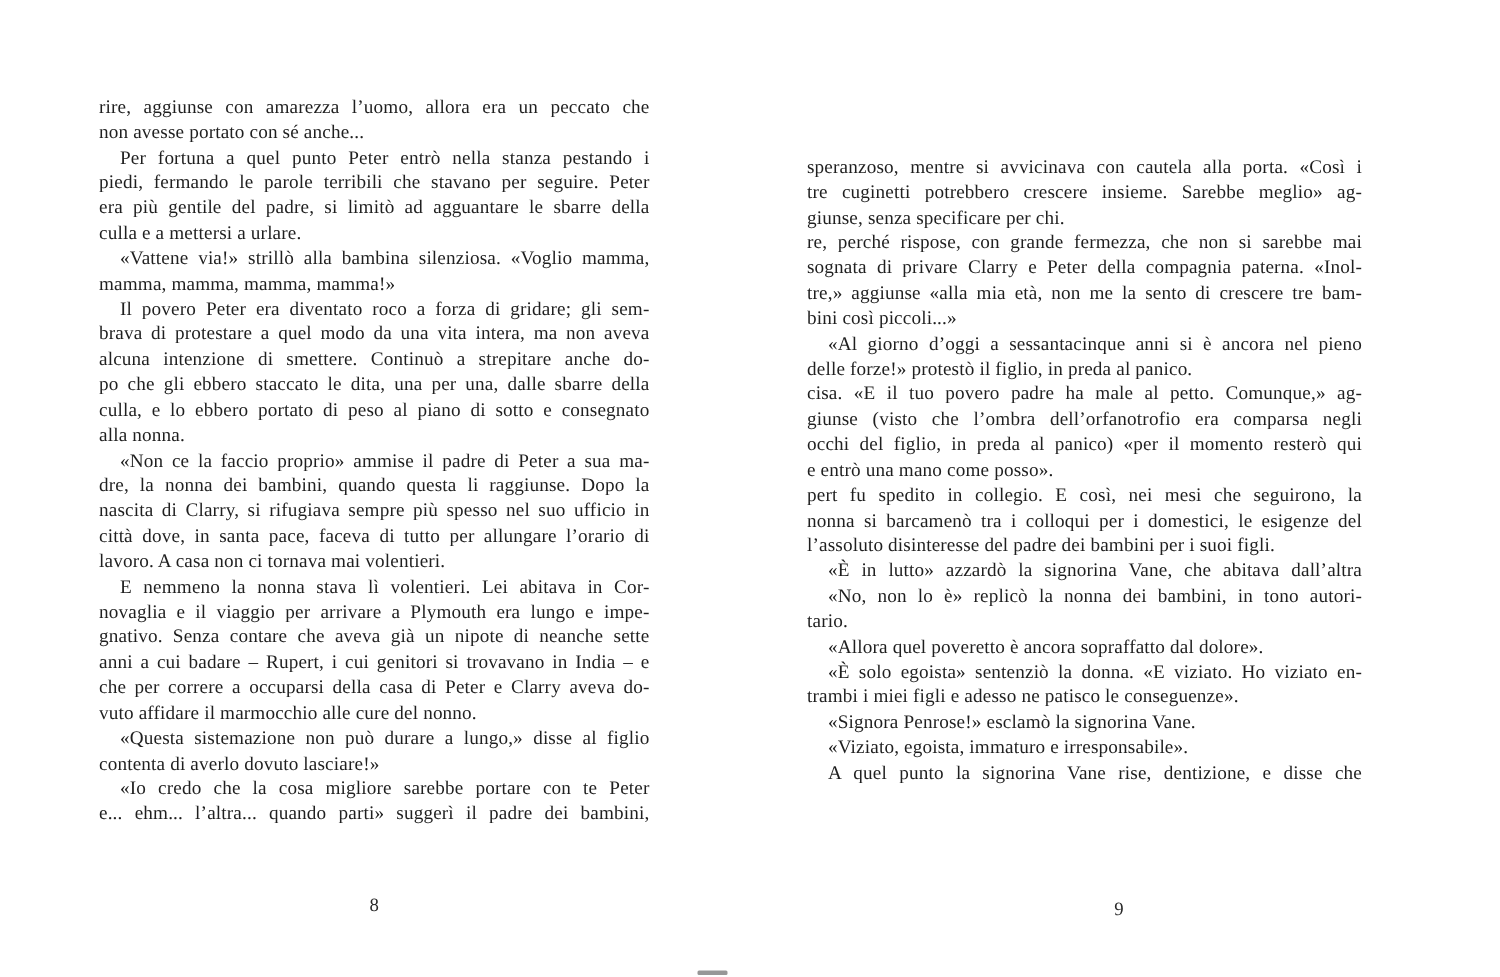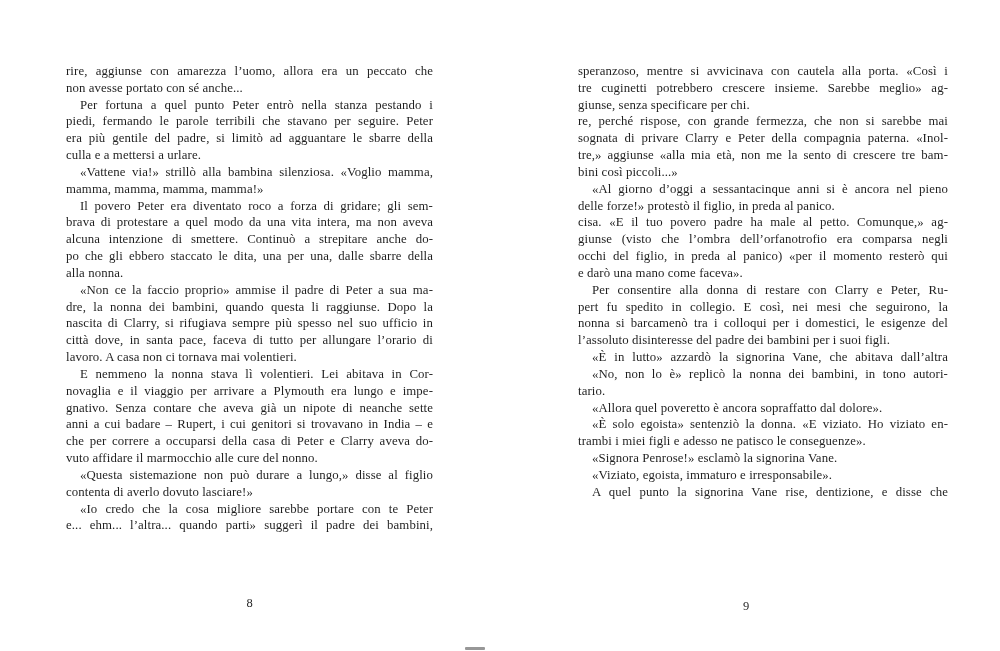--- a/index.html
+++ b/index.html
@@ -14,21 +14,21 @@
     background: #ffffff;
     overflow: hidden;
     font-family: "Liberation Serif", serif;
   }
   .textblock {
     position: absolute;
     top: 63px;
     color: #1f1f1f;
   }
   #text-left  { left: 66px;  width: 367px; }
-  #text-right { left: 578px; width: 370px; }
+  #text-right { left: 538px; width: 370px; margin-top: 40px; }
   .line {
     font-size: 12.8px;
     line-height: 16.83px;
     height: 16.83px;
     text-align: justify;
     text-align-last: justify;
     white-space: nowrap;
     letter-spacing: 0.1px;
   }
   .line.end {
@@ -66,20 +66,21 @@
       <div class="line indent">Per fortuna a quel punto Peter entrò nella stanza pestando i</div>
       <div class="line">piedi, fermando le parole terribili che stavano per seguire. Peter</div>
       <div class="line">era più gentile del padre, si limitò ad agguantare le sbarre della</div>
       <div class="line end">culla e a mettersi a urlare.</div>
       <div class="line indent">«Vattene via!» strillò alla bambina silenziosa. «Voglio mamma,</div>
       <div class="line end">mamma, mamma, mamma, mamma!»</div>
       <div class="line indent">Il povero Peter era diventato roco a forza di gridare; gli sem-</div>
       <div class="line">brava di protestare a quel modo da una vita intera, ma non aveva</div>
       <div class="line">alcuna intenzione di smettere. Continuò a strepitare anche do-</div>
       <div class="line">po che gli ebbero staccato le dita, una per una, dalle sbarre della</div>
+      <div class="line">culla, e lo ebbero portato di peso al piano di sotto e consegnato</div>
       <div class="line end">alla nonna.</div>
       <div class="line indent">«Non ce la faccio proprio» ammise il padre di Peter a sua ma-</div>
       <div class="line">dre, la nonna dei bambini, quando questa li raggiunse. Dopo la</div>
       <div class="line">nascita di Clarry, si rifugiava sempre più spesso nel suo ufficio in</div>
       <div class="line">città dove, in santa pace, faceva di tutto per allungare l’orario di</div>
       <div class="line end">lavoro. A casa non ci tornava mai volentieri.</div>
       <div class="line indent">E nemmeno la nonna stava lì volentieri. Lei abitava in Cor-</div>
       <div class="line">novaglia e il viaggio per arrivare a Plymouth era lungo e impe-</div>
       <div class="line">gnativo. Senza contare che aveva già un nipote di neanche sette</div>
       <div class="line">anni a cui badare – Rupert, i cui genitori si trovavano in India – e</div>
@@ -97,22 +98,21 @@
       <div class="line end">giunse, senza specificare per chi.</div>
       <div class="line">re, perché rispose, con grande fermezza, che non si sarebbe mai</div>
       <div class="line">sognata di privare Clarry e Peter della compagnia paterna. «Inol-</div>
       <div class="line">tre,» aggiunse «alla mia età, non me la sento di crescere tre bam-</div>
       <div class="line end">bini così piccoli...»</div>
       <div class="line indent">«Al giorno d’oggi a sessantacinque anni si è ancora nel pieno</div>
       <div class="line end">delle forze!» protestò il figlio, in preda al panico.</div>
       <div class="line">cisa. «E il tuo povero padre ha male al petto. Comunque,» ag-</div>
       <div class="line">giunse (visto che l’ombra dell’orfanotrofio era comparsa negli</div>
       <div class="line">occhi del figlio, in preda al panico) «per il momento resterò qui</div>
-      <div class="line end">e darò una mano come faceva».</div>
-      <div class="line indent">Per consentire alla donna di restare con Clarry e Peter, Ru-</div>
+      <div class="line end">e entrò una mano come posso».</div>
       <div class="line">pert fu spedito in collegio. E così, nei mesi che seguirono, la</div>
       <div class="line">nonna si barcamenò tra i colloqui per i domestici, le esigenze del</div>
       <div class="line end">l’assoluto disinteresse del padre dei bambini per i suoi figli.</div>
       <div class="line indent">«È in lutto» azzardò la signorina Vane, che abitava dall’altra</div>
       <div class="line indent">«No, non lo è» replicò la nonna dei bambini, in tono autori-</div>
       <div class="line end">tario.</div>
       <div class="line indent end">«Allora quel poveretto è ancora sopraffatto dal dolore».</div>
       <div class="line indent">«È solo egoista» sentenziò la donna. «E viziato. Ho viziato en-</div>
       <div class="line end">trambi i miei figli e adesso ne patisco le conseguenze».</div>
       <div class="line indent end">«Signora Penrose!» esclamò la signorina Vane.</div>

